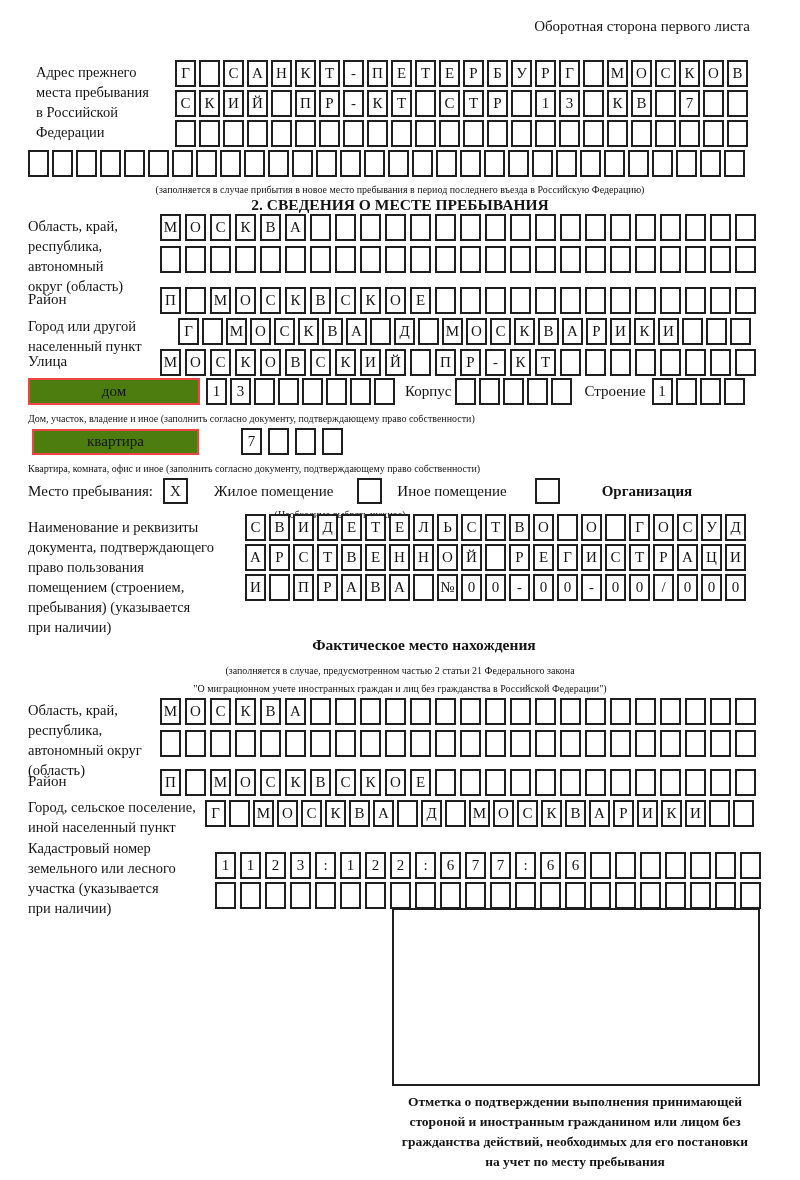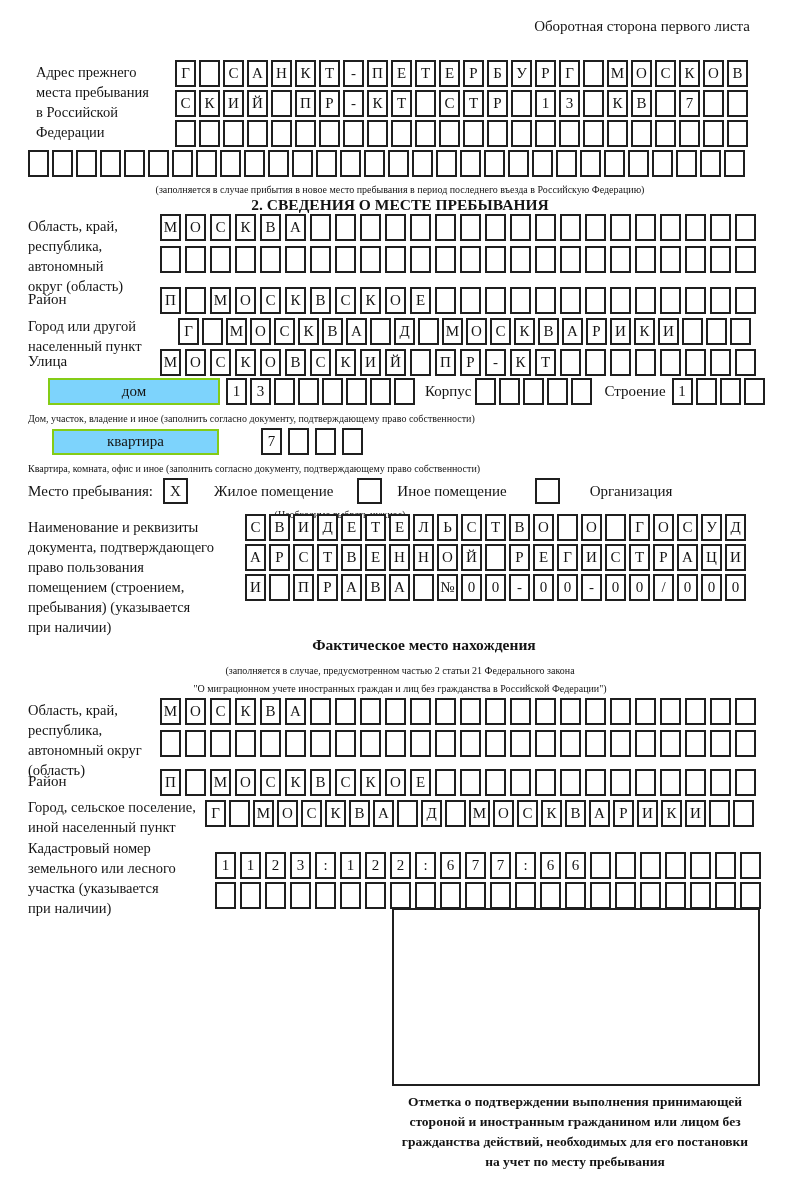--- a/index.html
+++ b/index.html
@@ -9,22 +9,22 @@
   .lbl{font-size:14.5px;line-height:20px;white-space:pre-line;}
   .flabel{font-size:15px;}
   .cap{font-size:10px;line-height:17px;}
   .center{text-align:center;width:800px;left:0;}
   .bold{font-weight:bold;}
   .cells{display:flex;gap:3px;}
   .cells.g4{gap:4px;}
   .cells.g6{gap:6px;}
   .cell{flex:none;width:21px;height:27px;border:2px solid #1f1f1f;box-sizing:border-box;
         display:flex;align-items:center;justify-content:center;font-size:15px;background:#fff;}
-  .wbox{border:2px solid #84cc16;box-sizing:border-box;display:flex;align-items:center;
-        justify-content:center;font-size:15px;background:#7dd3fc;margin-left:20px;}
+  .wbox{border:2px solid #ef4444;box-sizing:border-box;display:flex;align-items:center;
+        justify-content:center;font-size:15px;background:#4d7c0f;}
   .chk{flex:none;width:25px;height:26px;border:2px solid #1f1f1f;box-sizing:border-box;
        display:flex;align-items:center;justify-content:center;font-size:15px;background:#fff;}
   .inline{display:flex;align-items:center;}
   .bigbox{border:2px solid #1f1f1f;box-sizing:border-box;background:#fff;}
   .pre{white-space:pre-line;}
 </style>
 </head>
 <body>
 
 <div class="page">
@@ -332,21 +332,21 @@
   </div>
   <div class="abs cap" style="top:460px;left:28px;">Квартира, комната, офис и иное (заполнить согласно документу, подтверждающему право собственности)</div>
 
   <div class="abs inline" style="top:478px;left:28px;">
     <div class="flabel">Место пребывания:</div>
     <div class="chk" style="margin-left:10px;">X</div>
     <div class="flabel" style="margin-left:26px;">Жилое помещение</div>
     <div class="chk" style="margin-left:24px;"></div>
     <div class="flabel" style="margin-left:15px;">Иное помещение</div>
     <div class="chk" style="margin-left:28px;"></div>
-    <div class="flabel" style="margin-left:30px;">Организация</div>
+    <div class="flabel" style="margin-left:42px;font-weight:bold;">Организация</div>
   </div>
   <div class="abs cap" style="top:506px;left:180px;width:320px;text-align:center;">(Необходимо выбрать нужное)</div>
 
   <div class="abs lbl" style="top:517px;left:28px;width:222px;">Наименование и реквизиты
 документа, подтверждающего
 право пользования
 помещением (строением,
 пребывания) (указывается
 при наличии)</div>
   <div class="abs cells" style="top:514px;left:245px;">

